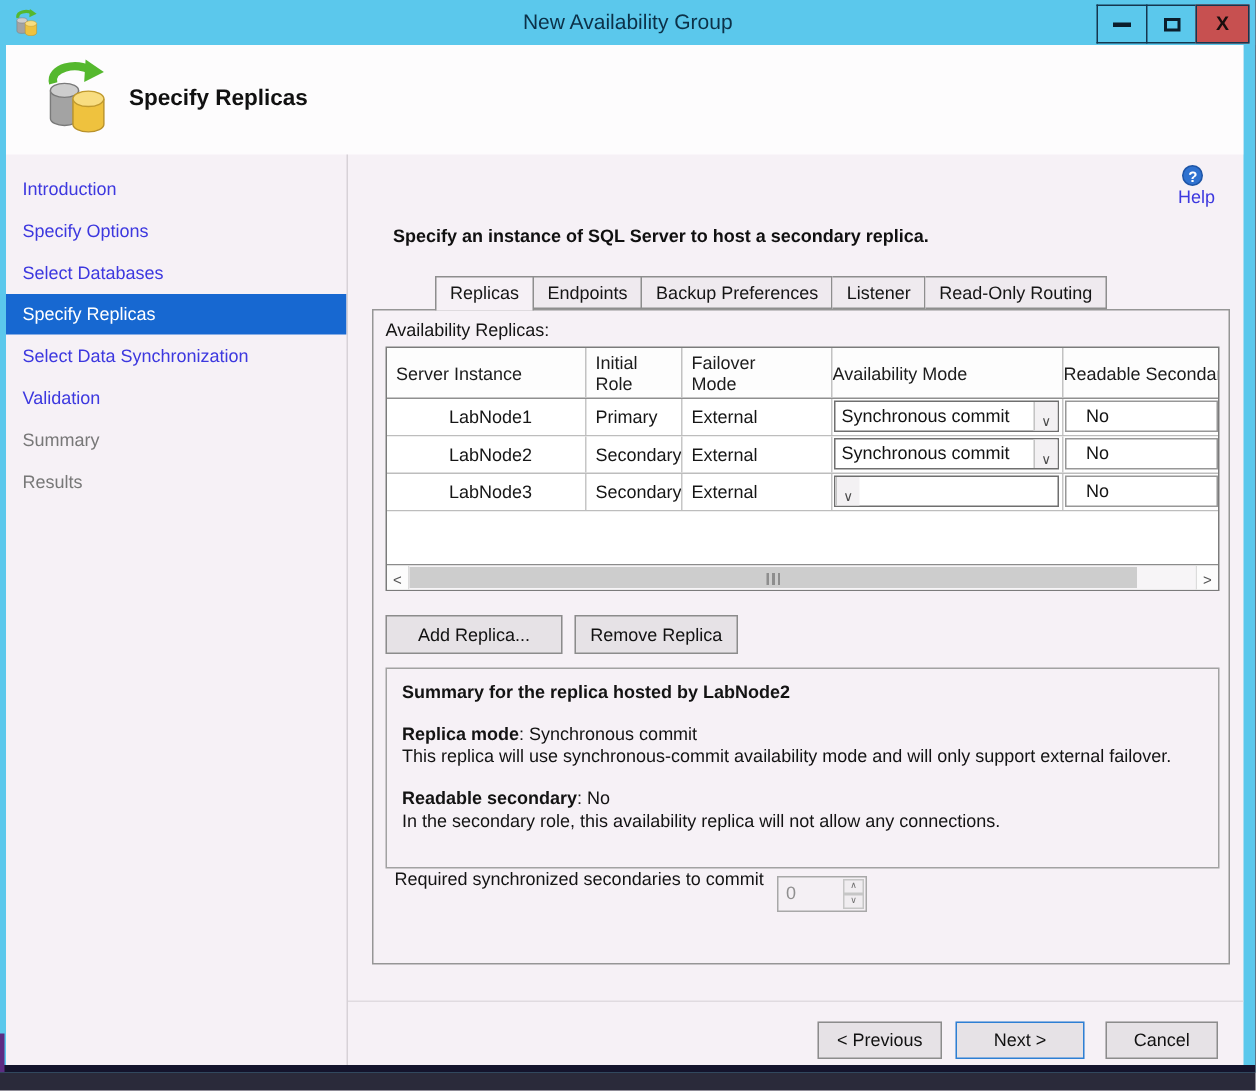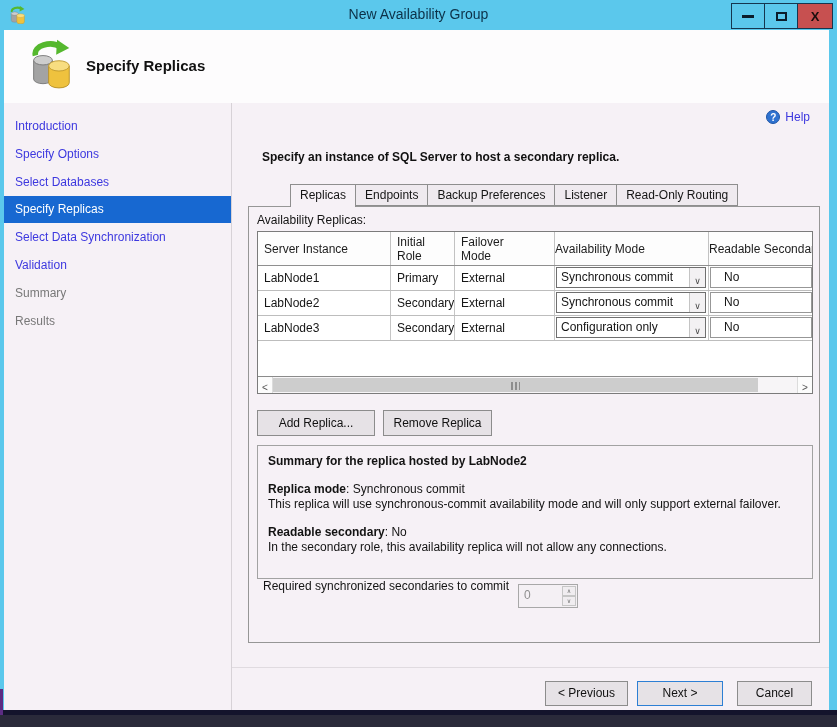--- a/index.html
+++ b/index.html
@@ -27,40 +27,40 @@
 
   
   .sidebar{position:absolute;left:0;top:73px;width:227px;height:607px;}
   .sidebar-divider{position:absolute;left:227px;top:73px;width:1px;height:607px;background:#d7d2d7;}
   .nav{position:absolute;left:0;top:9px;width:227px;}
   .nav-item{height:28px;line-height:28px;padding-left:11px;font-size:12px;color:#3d38df;cursor:pointer;white-space:nowrap;}
   .nav-item.sel{background:#1768d1;color:#fff;height:27px;line-height:27px;}
   .nav-item.dis{color:#787878;cursor:default;}
 
   
-  .help{position:absolute;top:80px;right:19px;display:flex;align-items:center;font-size:12px;color:#3d38df;cursor:pointer;}
+  .help{position:absolute;top:80px;right:19px;display:flex;align-items:center;font-size:12px;color:#3d38df;cursor:pointer;flex-direction:column;}
   .help-icon{width:14px;height:14px;border-radius:50%;background:#2f72d0;border:1px solid #1e55a6;color:#fff;margin-right:5px;text-align:center;line-height:13px;}
   .help-icon::before{content:"?";font-size:10px;font-weight:bold;}
   .instruction{position:absolute;left:258px;top:120px;font-size:12px;font-weight:bold;color:#101010;}
 
   .tabstrip{position:absolute;left:244px;top:154px;display:flex;z-index:3;margin-left:42px;}
   .tab{height:22px;line-height:21px;padding:0 9px;font-size:12px;color:#151515;background:#efeaef;border:1px solid #8e8e8e;border-left:none;cursor:pointer;white-space:nowrap;}
   .tab:first-child{border-left:1px solid #8e8e8e;}
   .tab.active{background:#f6f1f6;height:23px;border-bottom:none;position:relative;z-index:4;}
 
   .panel{position:absolute;left:244px;top:176px;width:572px;height:437px;border:1px solid #969696;background:#f6f1f6;}
   .grid-label{position:absolute;left:8px;top:6px;font-size:12px;color:#141414;}
 
   .table-wrap{position:absolute;left:8px;top:24px;width:556px;border:1px solid #7b7b7b;background:#fff;}
   .thead{display:flex;height:34px;background:#fdfdfd;border-bottom:1px solid #8f8f8f;}
   .th{font-size:12px;color:#1c1c1c;padding-left:6px;display:flex;align-items:center;border-right:1px solid #c2c2c2;overflow:hidden;white-space:normal;}
   .th .hw{display:block;line-height:14px;}
   .trow{display:flex;height:25px;border-bottom:1px solid #bdbdbd;background:#fff;}
   .td{font-size:12px;color:#161616;padding-left:6px;line-height:24px;border-right:1px solid #c6c6c6;overflow:hidden;white-space:nowrap;}
-  .c0{width:133px;}.c1{width:64px;}.c2{width:100px;}.c3{width:154px;padding:0;}.c4{flex:1;border-right:none;padding:0;}
+  .c0{width:133px;text-align:center;}.c1{width:64px;}.c2{width:100px;}.c3{width:154px;padding:0;}.c4{flex:1;border-right:none;padding:0;}
   .th.c1 .hw,.th.c2 .hw{width:56px;}
   .th.c4{white-space:nowrap;}
   .tfill{height:35px;background:#fff;}
   .combo{display:flex;align-items:stretch;border:1px solid #6f6f6f;background:#fff;height:21px;margin:1px 2px 1px 1px;cursor:pointer;}
   .combo .val{flex:1;font-size:12px;line-height:19px;padding-left:4px;white-space:nowrap;overflow:hidden;color:#141414;}
   .combo .chev{width:16px;background:#f3f1f3;border-left:1px solid #c4c4c4;text-align:center;color:#4a4a4a;}
   .combo .chev::before{content:"\2228";font-size:9px;line-height:19px;}
   .rbox{border:1px solid #979797;background:#fff;height:21px;margin:1px 0 1px 1px;font-size:12px;line-height:19px;padding-left:13px;color:#141414;}
 
   .hscroll{display:flex;height:17px;border-top:1px solid #8b8b8b;background:#fff;}
@@ -223,21 +223,20 @@
             <div class="rbox">No</div>
           </div>
         </div>
 
         <div class="trow">
           <div class="td c0">LabNode3</div>
           <div class="td c1">Secondary</div>
           <div class="td c2">External</div>
           <div class="td c3">
             <div class="combo">
-              <span class="val">Configuration only</span>
               <span class="chev"></span>
             </div>
           </div>
           <div class="td c4">
             <div class="rbox">No</div>
           </div>
         </div>
 
         <div class="tfill"></div>
 

